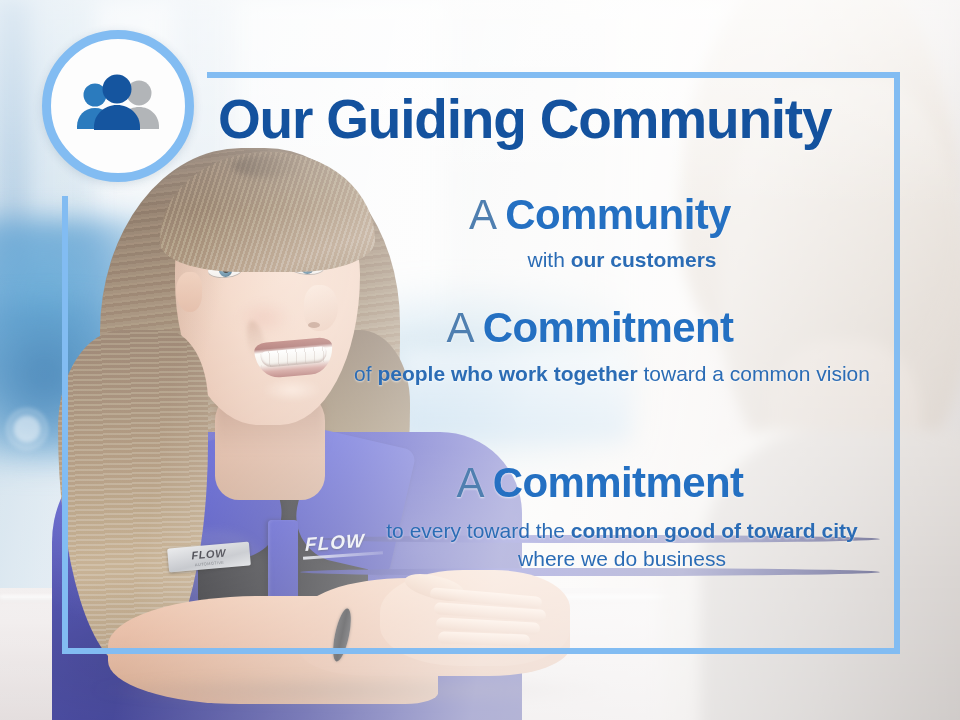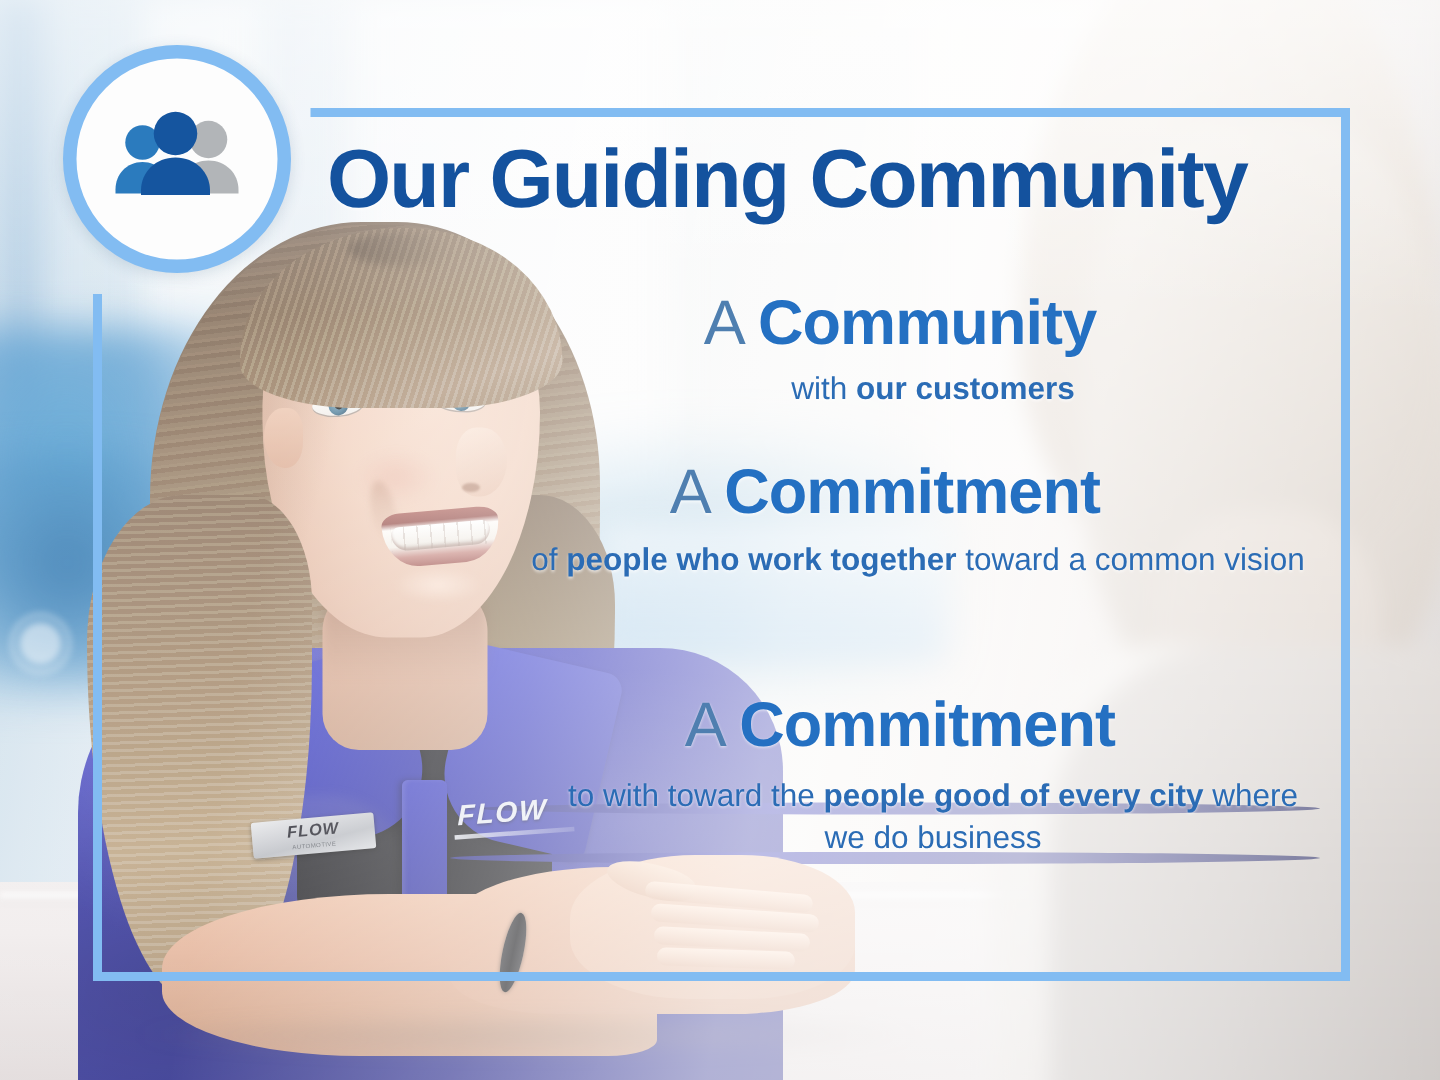--- a/index.html
+++ b/index.html
@@ -705,16 +705,16 @@
       <span class="key">Commitment</span>
     </div>
     <div class="body"><span>of </span><b>people who work together</b><span> toward a common vision</span></div>
   </div>
 
   <div class="txt block b3">
     <div class="head">
       <span class="art">A</span>
       <span class="key">Commitment</span>
     </div>
-    <div class="body"><span>to with toward the </span><b>people good of every city</b><span> where we do business</span></div>
+    <div class="body"><span>to every toward the </span><b>common good of toward city</b><span> where we do business</span></div>
   </div>
 
 </div>
 
 </body></html>

